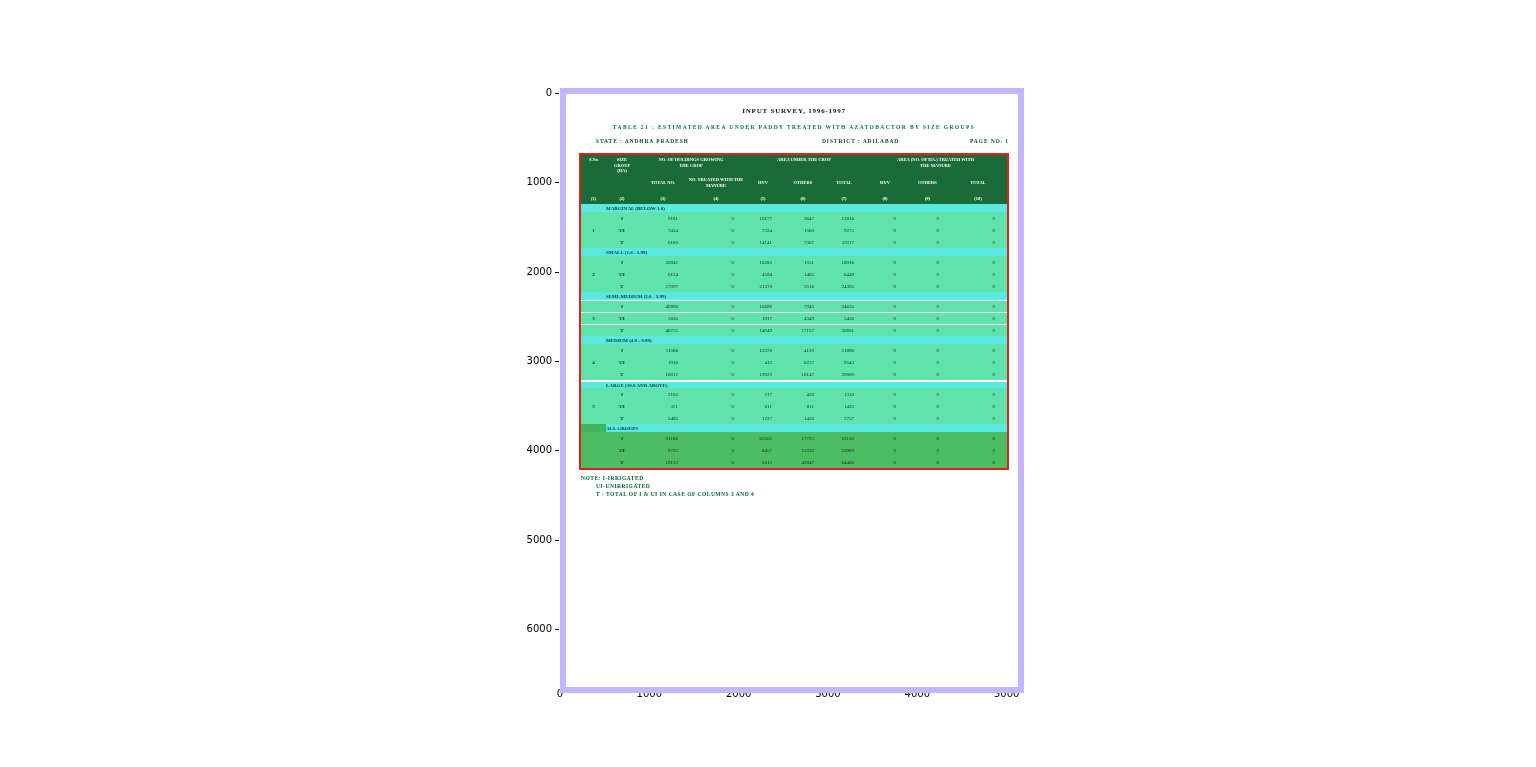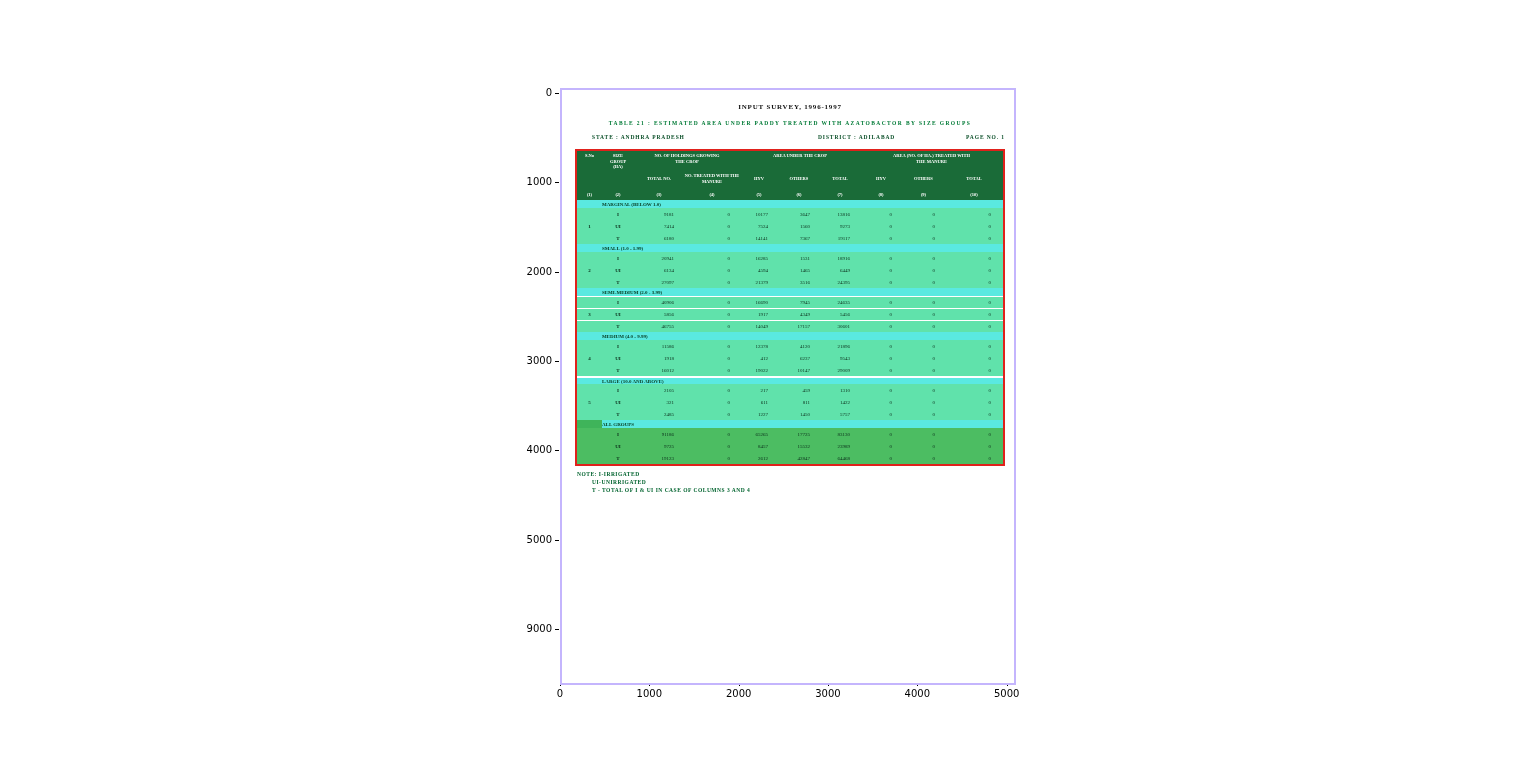--- a/index.html
+++ b/index.html
@@ -1,20 +1,20 @@
 <!DOCTYPE html>
 <html><head>
 <meta charset="utf-8">
 <style>
   html,body{margin:0;padding:0;background:#fff;}
   body{width:1536px;height:767px;position:relative;overflow:hidden;
        font-family:"Liberation Serif", serif;}
   
   .axes{position:absolute;left:560px;top:88px;width:452px;height:593px;
-        border:2px solid #c4b5fd;background:#fff;}
+        border:6px solid #c4b5fd;background:#fff;}
   .tick-x{position:absolute;width:1px;height:4px;background:#000;top:682px;}
   .tick-y{position:absolute;height:1px;width:4px;background:#000;left:555px;}
   .xlab{position:absolute;top:688px;width:48px;text-align:center;
         font-family:"DejaVu Sans",sans-serif;font-size:10px;color:#000;line-height:12px;}
   .ylab{position:absolute;left:504px;width:48px;text-align:right;
         font-family:"DejaVu Sans",sans-serif;font-size:10px;color:#000;line-height:12px;}
   
   .doc-title{position:absolute;left:13px;top:13px;width:430px;text-align:center;
         font-size:7px;font-weight:bold;letter-spacing:.8px;color:#101010;}
   .doc-sub{position:absolute;left:3px;top:30px;width:450px;text-align:center;
@@ -86,21 +86,21 @@
       <div class="ylab" style="top: 176.33px;">1000</div>
       <div class="tick-y" style="top: 271.66px;"></div>
       <div class="ylab" style="top: 265.66px;">2000</div>
       <div class="tick-y" style="top: 360.99px;"></div>
       <div class="ylab" style="top: 354.99px;">3000</div>
       <div class="tick-y" style="top: 450.32px;"></div>
       <div class="ylab" style="top: 444.32px;">4000</div>
       <div class="tick-y" style="top: 539.65px;"></div>
       <div class="ylab" style="top: 533.65px;">5000</div>
       <div class="tick-y" style="top: 628.98px;"></div>
-      <div class="ylab" style="top: 622.98px;">9000</div>
+      <div class="ylab" style="top: 622.98px;">6000</div>
     </div>
 
   <div class="axes">
 
     <div class="doc-title">INPUT SURVEY, 1996-1997</div>
 
     <div class="doc-sub">TABLE 21 : ESTIMATED AREA UNDER PADDY TREATED WITH AZATOBACTOR BY SIZE GROUPS</div>
 
     <div class="doc-meta">
       <span class="m-state">STATE : ANDHRA PRADESH</span>

